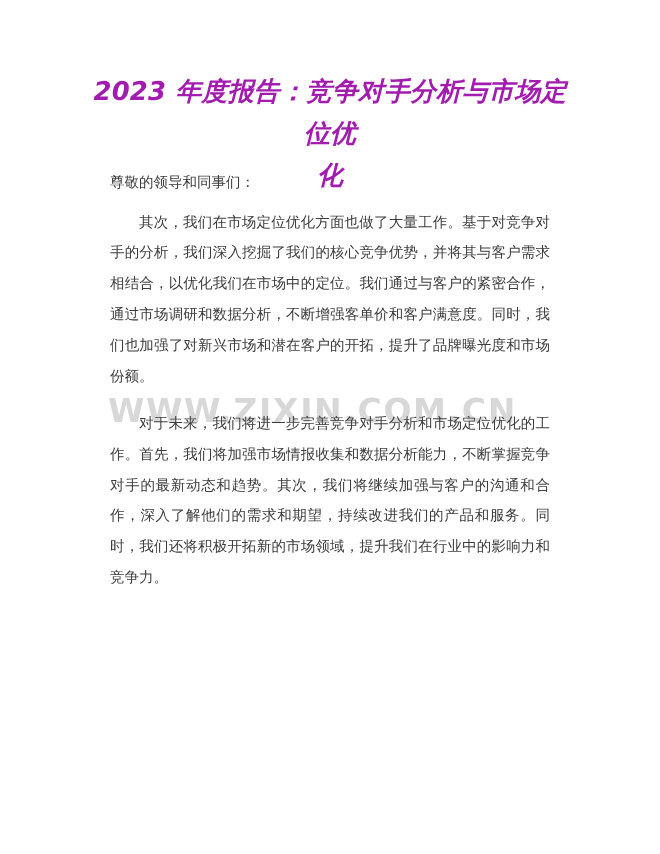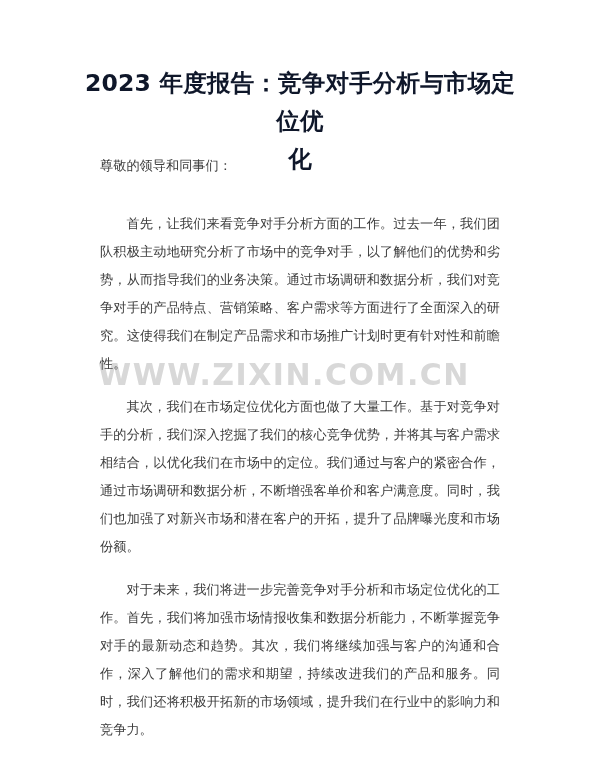--- a/index.html
+++ b/index.html
@@ -25,22 +25,23 @@
   .doc-title {
     position: absolute;
     left: 78px;
     top: 64px;
     width: 444px;
     text-align: center;
     font-family: "DejaVu Sans", "Liberation Sans", sans-serif;
     font-weight: bold;
     font-size: 23.5px;
     line-height: 38px;
-    color: #0f172a;
+    color: #a21caf;
     letter-spacing: 0.2px;
+    font-style: italic;
   }
 
   
   .body-block {
     position: absolute;
     left: 100px;
     top: 152px;
     width: 400px;
   }
 
@@ -49,21 +50,21 @@
     font-size: 13.2px;
     line-height: 28px;
     color: #3c3c3c;
     text-align: justify;
     text-justify: inter-ideograph;
     text-indent: 2em;
     font-family: "Liberation Serif", "DejaVu Serif", serif;
   }
   .para.salutation {
     text-indent: 0;
-    margin-bottom: 30px;
+    margin-bottom: 8px;
   }
   .para.last {
     margin-bottom: 0;
   }
 
   
   .watermark {
     position: absolute;
     left: 76px;
     top: 358px;
@@ -87,18 +88,17 @@
 
   <div class="doc-title">
     <div>2023 年度报告：竞争对手分析与市场定位优</div>
     <div>化</div>
   </div>
 
   <div class="watermark">WWW.ZIXIN.COM.CN</div>
 
   <div class="body-block">
     <p class="para salutation">尊敬的领导和同事们：</p>
-    <p class="para">首先，让我们来看竞争对手分析方面的工作。过去一年，我们团队积极主动地研究分析了市场中的竞争对手，以了解他们的优势和劣势，从而指导我们的业务决策。通过市场调研和数据分析，我们对竞争对手的产品特点、营销策略、客户需求等方面进行了全面深入的研究。这使得我们在制定产品需求和市场推广计划时更有针对性和前瞻性。</p>
     <p class="para">其次，我们在市场定位优化方面也做了大量工作。基于对竞争对手的分析，我们深入挖掘了我们的核心竞争优势，并将其与客户需求相结合，以优化我们在市场中的定位。我们通过与客户的紧密合作，通过市场调研和数据分析，不断增强客单价和客户满意度。同时，我们也加强了对新兴市场和潜在客户的开拓，提升了品牌曝光度和市场份额。</p>
     <p class="para last">对于未来，我们将进一步完善竞争对手分析和市场定位优化的工作。首先，我们将加强市场情报收集和数据分析能力，不断掌握竞争对手的最新动态和趋势。其次，我们将继续加强与客户的沟通和合作，深入了解他们的需求和期望，持续改进我们的产品和服务。同时，我们还将积极开拓新的市场领域，提升我们在行业中的影响力和竞争力。</p>
   </div>
 
 </div>
 
 </body></html>

